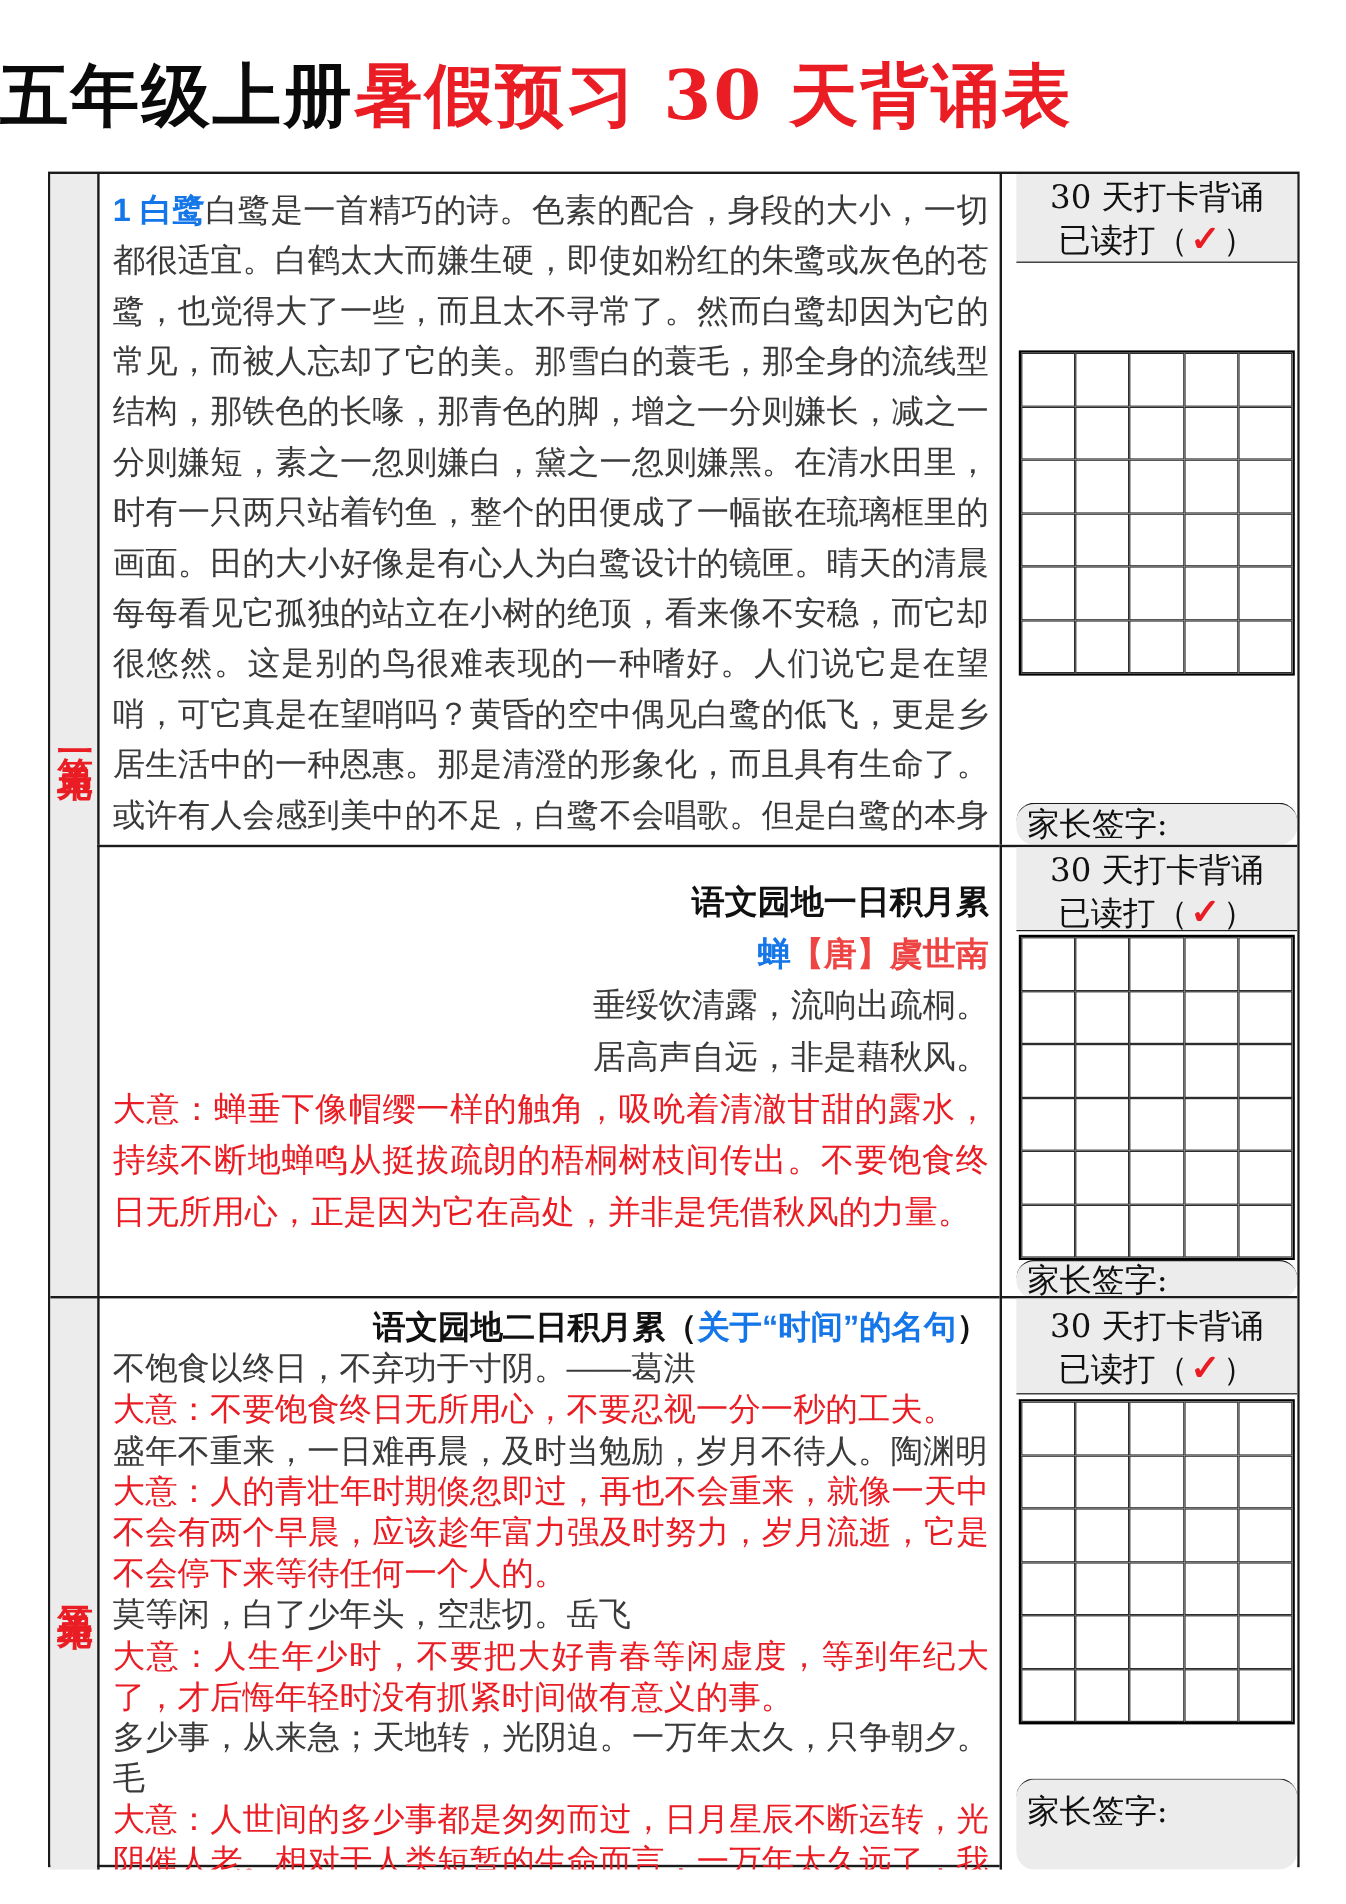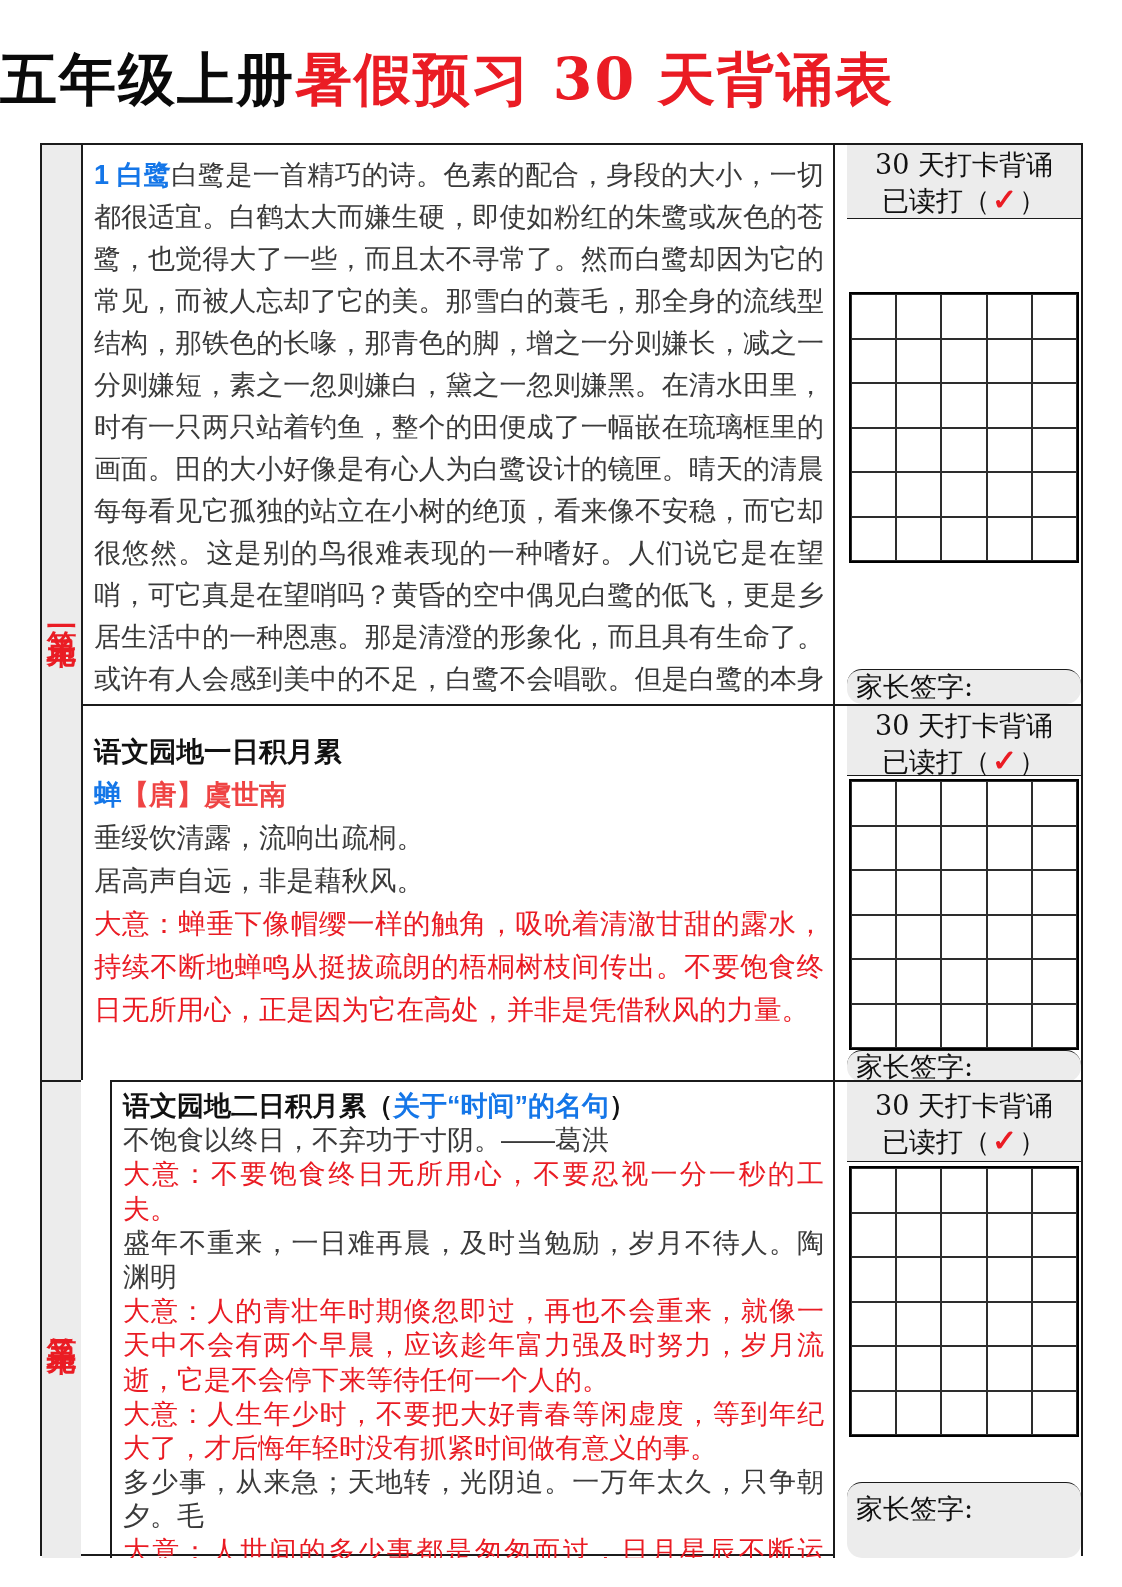--- a/index.html
+++ b/index.html
@@ -39,27 +39,27 @@
   }
   .u1{grid-column:1;grid-row:1/3;}
   .u2{grid-column:1;grid-row:3;}
   .vtext{
     writing-mode:vertical-rl;text-orientation:upright;
     color:var(--red);font-weight:bold;font-size:30px;line-height:36px;letter-spacing:3px;
   }
   
   .lesson{grid-column:2;grid-row:1;padding:9px 9px 0 11px;}
   .garden1{grid-column:2;grid-row:2;padding:24px 9px 0 11px;}
-  .garden2{grid-column:2;grid-row:3;padding:7px 9px 0 11px;margin-left:29px;}
+  .garden2{grid-column:2;grid-row:3;padding:7px 9px 0 11px;}
   .para{
     font-size:27px;line-height:42px;text-align:justify;text-justify:inter-ideograph;
   }
   .garden1 p{font-size:27.5px;line-height:43px;}
   .garden2 p{font-size:27px;line-height:34.2px;}
-  .center{text-align:left;}
+  .center{text-align:right;}
   .just{text-align:justify;text-justify:inter-ideograph;}
   .bold{font-weight:bold;color:#111;}
   .blue{color:var(--blue);font-weight:bold;}
   .red{color:var(--red);}
   .black-strong{color:#ef4444;font-weight:bold;}
   
   .tracker{
     display:flex;flex-direction:column;background:#fff;padding-left:12px;
   }
   .tk1{grid-column:3;grid-row:1;}
@@ -130,20 +130,21 @@
   </div>
 
   <div class="cell garden2 b-left b-top">
     <p class="center">
       <span class="bold">语文园地二日积月累</span><span class="bold">（</span><span class="blue">关于“时间”的名句</span><span class="bold">）</span>
     </p>
     <p class="just">不饱食以终日，不弃功于寸阴。——葛洪</p>
     <p class="just red">大意：不要饱食终日无所用心，不要忍视一分一秒的工夫。</p>
     <p class="just">盛年不重来，一日难再晨，及时当勉励，岁月不待人。陶渊明</p>
     <p class="just red">大意：人的青壮年时期倏忽即过，再也不会重来，就像一天中不会有两个早晨，应该趁年富力强及时努力，岁月流逝，它是不会停下来等待任何一个人的。</p>
+    <p class="just">莫等闲，白了少年头，空悲切。岳飞</p>
     <p class="just red">大意：人生年少时，不要把大好青春等闲虚度，等到年纪大了，才后悔年轻时没有抓紧时间做有意义的事。</p>
     <p class="just">多少事，从来急；天地转，光阴迫。一万年太久，只争朝夕。毛</p>
     <p class="just red">大意：人世间的多少事都是匆匆而过，日月星辰不断运转，光阴催人老。相对于人类短暂的生命而言，一万年太久远了，我们要珍惜现在的每一天。</p>
   </div>
 
   <div class="cell tracker tk1 b-left">
     <div class="tr-header">
       <div>30 天打卡背诵</div>
       <div>
         <span>已读打（</span><span class="check">✓</span><span>）</span>

